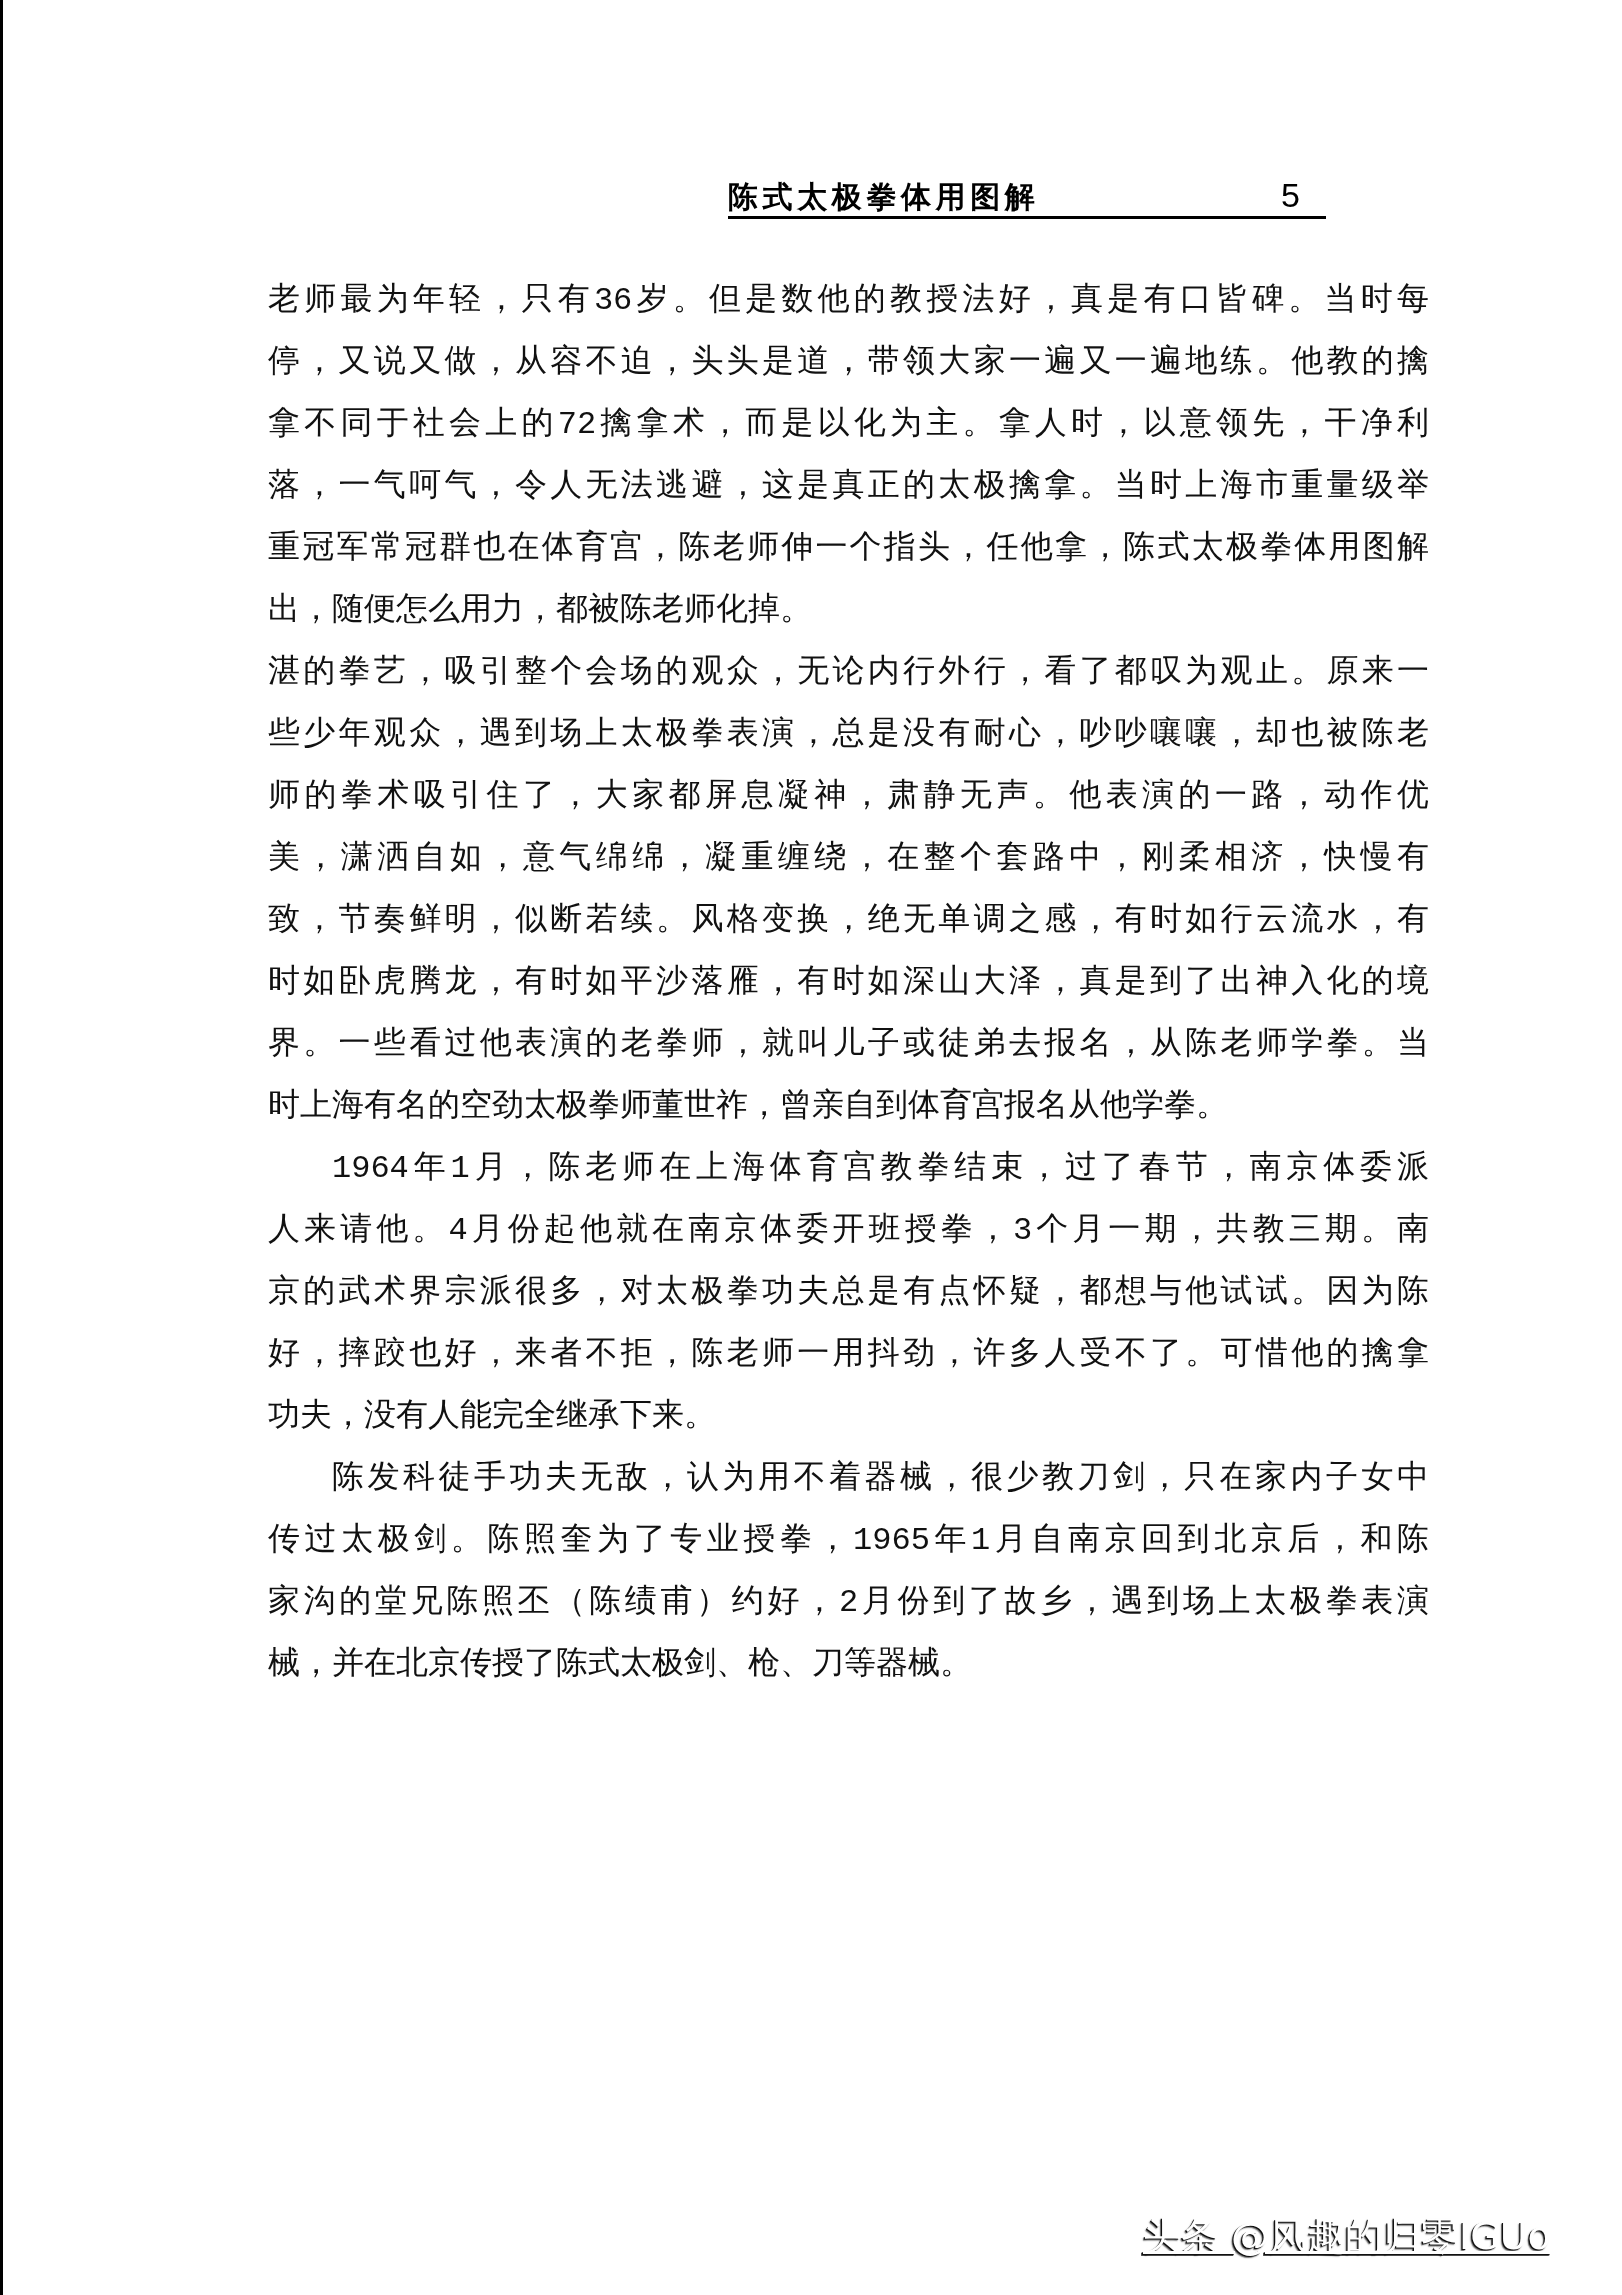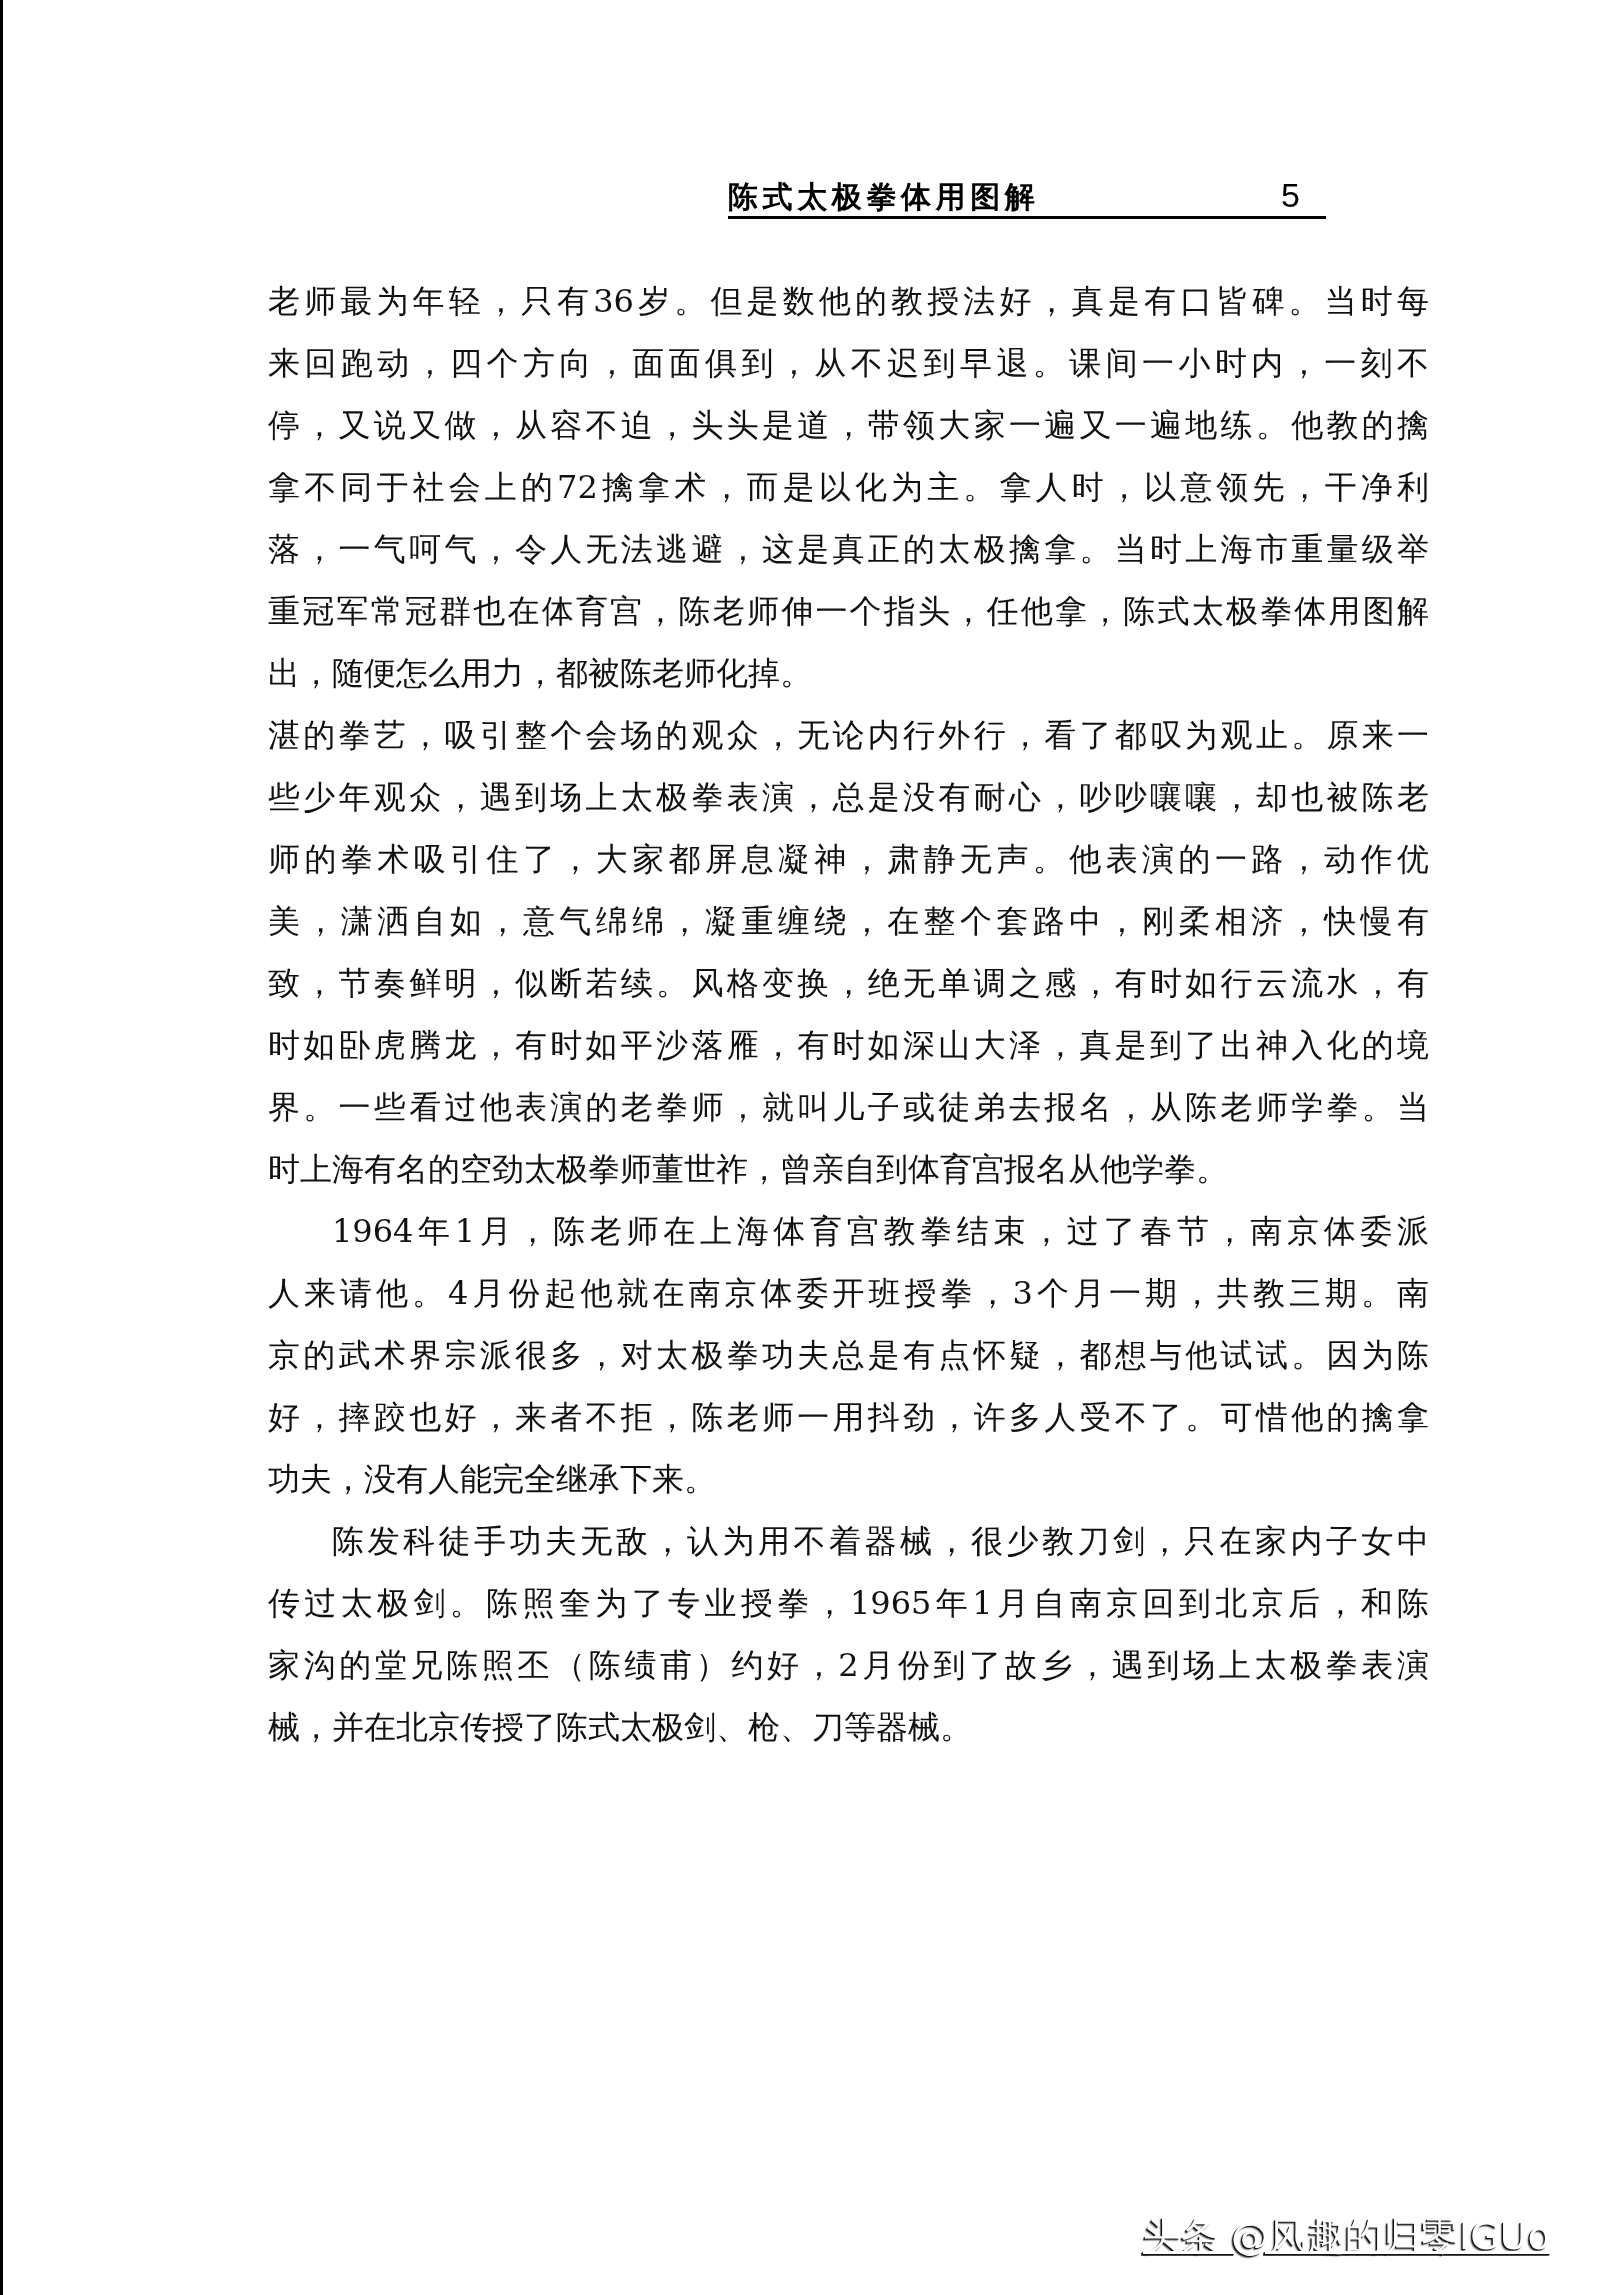--- a/index.html
+++ b/index.html
@@ -25,21 +25,21 @@
   }
   .header-rule {
     position: absolute; left: 728px; top: 216px; width: 598px; height: 2.6px; background: #000;
   }
   .body-text {
     position: absolute; left: 268px; top: 270px; width: 1161px;
     font-size: 32px; line-height: 62px;
   }
   .line {
     display: block; height: 62px; white-space: nowrap; overflow: visible;
-    text-align: justify; text-align-last: justify;
+    text-align: justify; text-align-last: justify; font-family: Liberation Mono, monospace;
   }
   .line.last { text-align: right; text-align-last: left; }
   .line.indent { padding-left: 64px; }
   .watermark {
     position: absolute; left: 1143px; top: 2212px;
     font-family: "DejaVu Sans", "Liberation Sans", sans-serif;
     font-size: 38px; line-height: 48px; color: #ffffff;
     text-shadow: -1.3px 1.3px 0 #111, -2px 2px 1.3px rgba(0,0,0,0.6);
     white-space: nowrap;
     text-decoration: underline;
@@ -53,21 +53,20 @@
 <div class="running-header">
   <span class="header-title">陈式太极拳体用图解</span>
   <span class="page-number">5</span>
 </div>
 <div class="header-rule"></div>
 
 <div class="body-text">
 
   <div>
     <span class="line">老师最为年轻，只有36岁。但是数他的教授法好，真是有口皆碑。当时每</span>
-    <span class="line">来回跑动，四个方向，面面俱到，从不迟到早退。课间一小时内，一刻不</span>
     <span class="line">停，又说又做，从容不迫，头头是道，带领大家一遍又一遍地练。他教的擒</span>
     <span class="line">拿不同于社会上的72擒拿术，而是以化为主。拿人时，以意领先，干净利</span>
     <span class="line">落，一气呵气，令人无法逃避，这是真正的太极擒拿。当时上海市重量级举</span>
     <span class="line">重冠军常冠群也在体育宫，陈老师伸一个指头，任他拿，陈式太极拳体用图解</span>
     <span class="line last">出，随便怎么用力，都被陈老师化掉。</span>
   </div>
 
   <div>
     <span class="line">湛的拳艺，吸引整个会场的观众，无论内行外行，看了都叹为观止。原来一</span>
     <span class="line">些少年观众，遇到场上太极拳表演，总是没有耐心，吵吵嚷嚷，却也被陈老</span>

